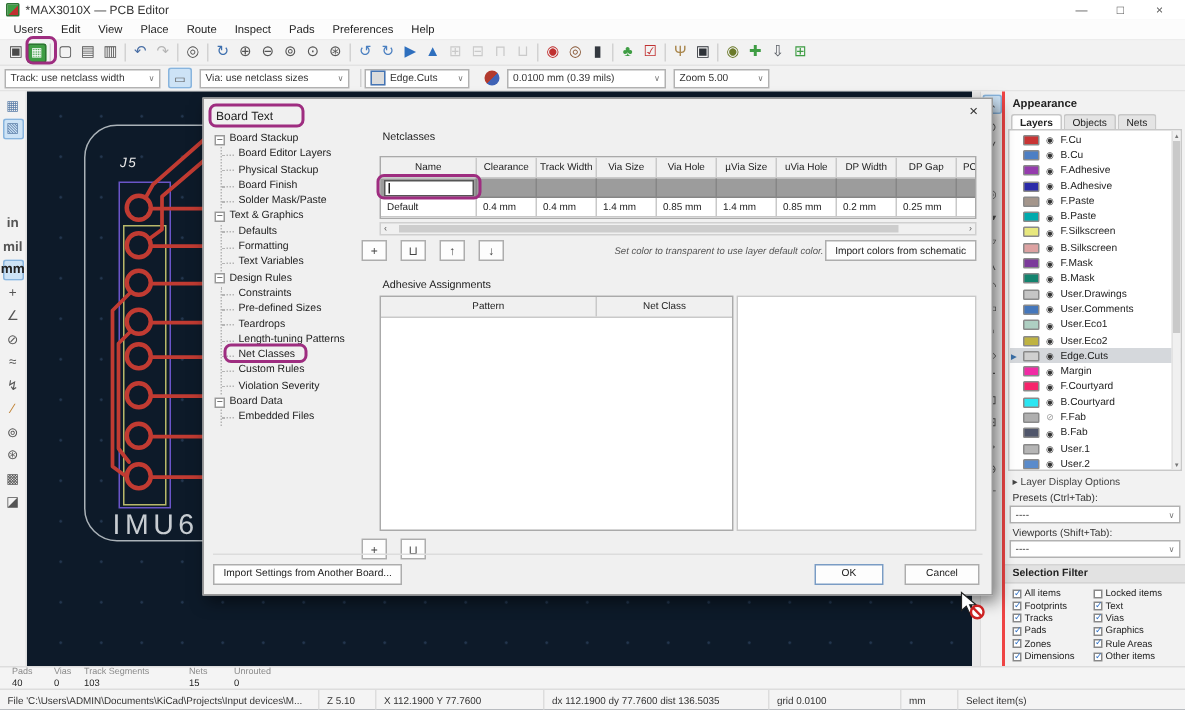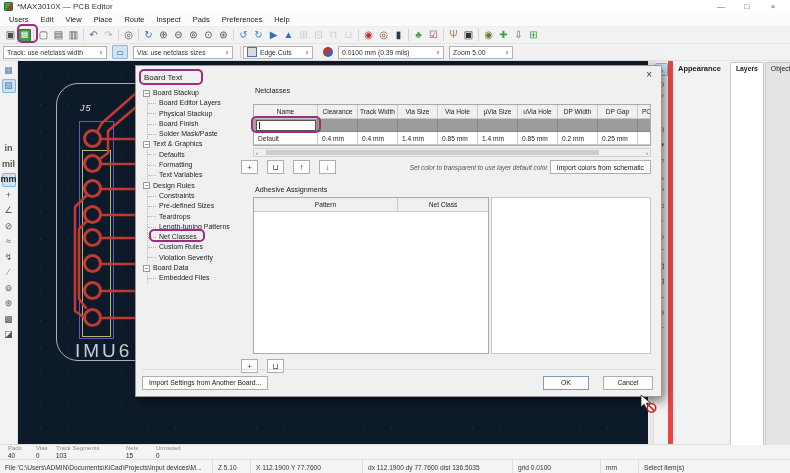--- a/index.html
+++ b/index.html
@@ -46,21 +46,21 @@
   
   .board-outline{position:absolute;left:38px;top:22px;width:262px;height:276px;border:1px solid #aab2b8;border-radius:22px}
   .courtyard{position:absolute;left:61px;top:60px;width:33px;height:216px;border:1px solid #6a55c8}
   .fabrect{position:absolute;left:64px;top:89px;width:27px;height:185px;border:1px solid #b8b86a}
   .pad{position:absolute;width:13px;height:13px;border-radius:50%;border:3.5px solid #c13b32;background:#0d1a29;box-sizing:content-box}
   .ref-des{position:absolute;left:62px;top:42px;color:#e8e8e8;font-size:9px;font-style:italic;letter-spacing:1px}
   .board-label{position:absolute;left:57px;top:279px;color:#c8cdd2;font-size:19px;letter-spacing:3px;white-space:nowrap}
   .traces{position:absolute;left:0;top:0}
 
   
-  .appearance{width:122px;background:#f2f2f2;border-left:5px solid #ef4444;font-size:7px;display:flex;box-sizing:border-box}
+  .appearance{width:122px;background:#f2f2f2;border-left:2px solid #ef4444;font-size:7px;display:flex;flex-direction:column;box-sizing:border-box}
   .app-title{font-size:7.5px;font-weight:bold;padding:3px 5px 2px;color:#222}
   .tabs{display:flex;padding-left:4px;position:relative;top:1px}
   .tab{padding:2px 5px 1px;border:1px solid #c8c8c8;border-bottom:none;background:#e4e4e4;font-size:6.8px;margin-right:1px;border-radius:2px 2px 0 0}
   .tab.active{background:#fff;font-weight:bold}
   .layers{background:#fff;border:1px solid #c8c8c8;margin:0 2px;height:228px;position:relative;overflow:hidden;padding-top:1px;box-sizing:border-box}
   .layer-row{display:flex;align-items:center;height:10.3px;padding-left:9px;gap:3px;position:relative}
   .layer-row.selected{background:#d5d8dc}
   .sel-arrow{position:absolute;left:1px;color:#3a6ea5;font-size:5px}
   .swatch{width:11px;height:7px;border:1px solid #8a8a8a;border-radius:1px;flex:none;box-sizing:border-box}
   .eye{font-size:6px;color:#333;width:8px;text-align:center;flex:none}

